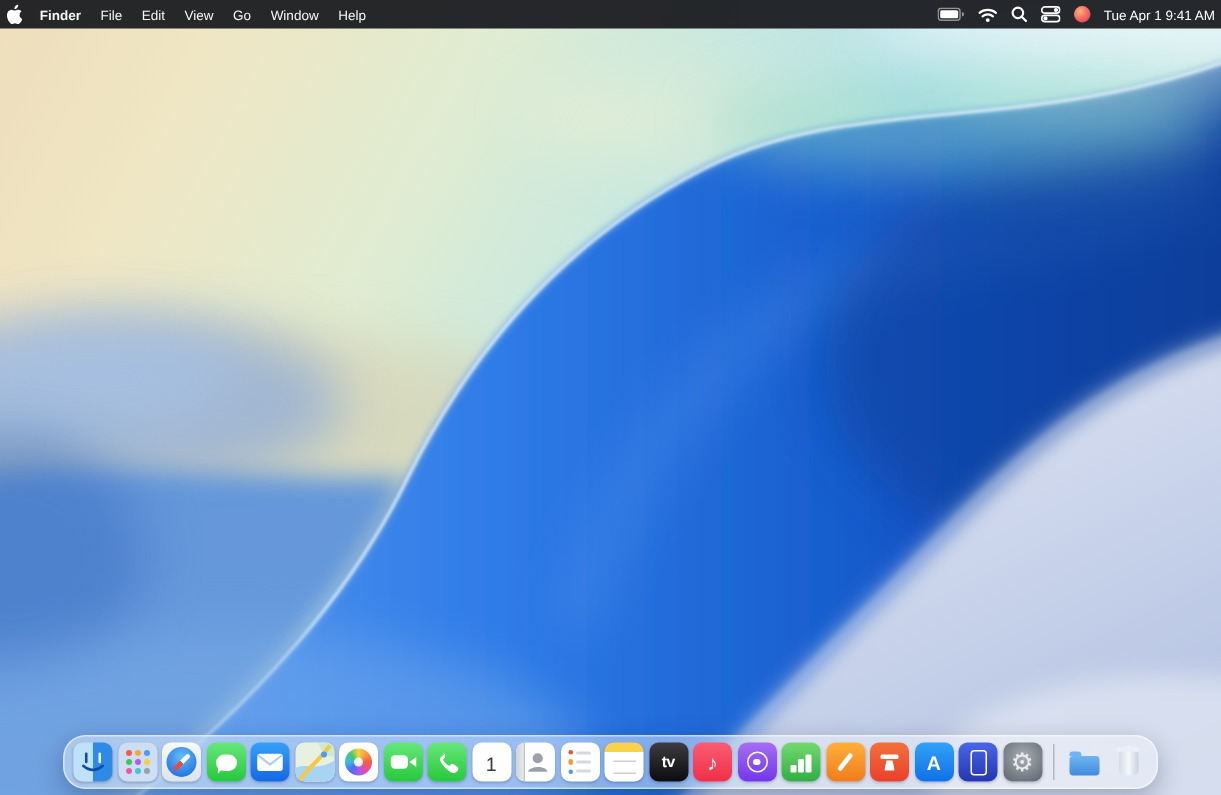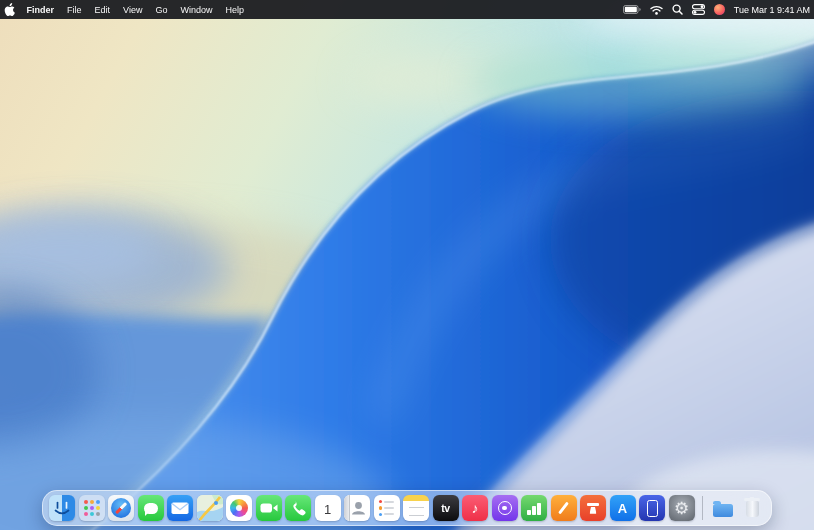--- a/index.html
+++ b/index.html
@@ -211,21 +211,21 @@
       </span>
       <span>
         <svg width="13" height="13" viewBox="0 0 13 13">
           <rect x="0.5" y="1.6" width="12" height="4.2" rx="2.1" stroke="#fff" stroke-width="1.1" fill="none"></rect>
           <circle cx="10" cy="3.7" r="1.4" fill="#fff"></circle>
           <rect x="0.5" y="7.2" width="12" height="4.2" rx="2.1" stroke="#fff" stroke-width="1.1" fill="none"></rect>
           <circle cx="3" cy="9.3" r="1.4" fill="#fff"></circle>
         </svg>
       </span>
       <span class="siri"></span>
-      <span class="clock">Tue Mar 1 9:41 AM</span>
+      <span class="clock">Tue Apr 1 9:41 AM</span>
     </div>
   </div>
 
   <div class="dock">
     <div class="dock-items">
         <div class="dicon finder" title="Finder">
           <svg class="g" viewBox="0 0 26 26">
             <path d="M8.5 7.5v5.5" stroke="#0d4d9b" stroke-width="1.7" stroke-linecap="round" fill="none"></path>
             <path d="M17.5 7.5v5.5" stroke="#e9f5ff" stroke-width="1.7" stroke-linecap="round" fill="none"></path>
             <path d="M6.5 15.5c4.2 3.6 8.8 3.6 13 0" stroke="#0d4d9b" stroke-width="1.7" stroke-linecap="round" fill="none"></path>

